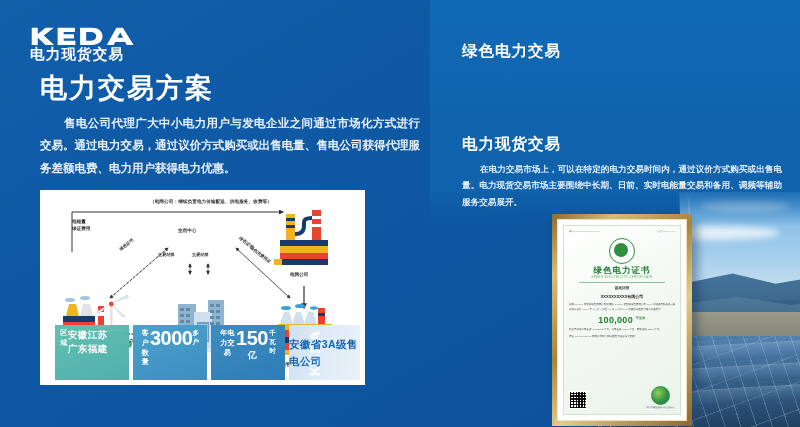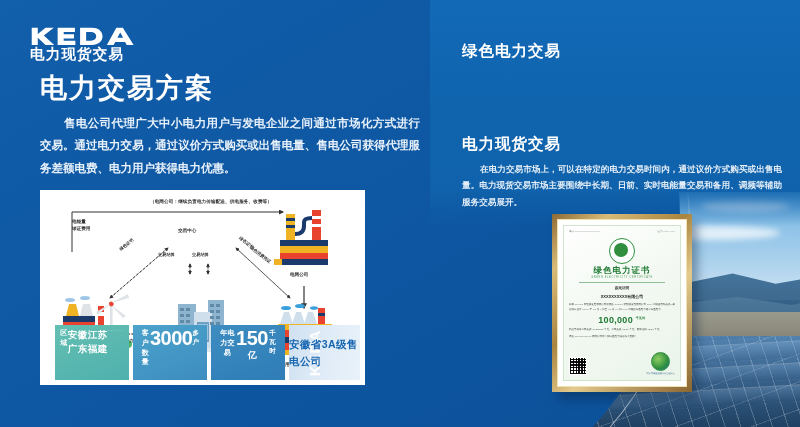--- a/index.html
+++ b/index.html
@@ -174,21 +174,21 @@
     margin:0 0 7px 0;line-height:1.2;
   }
   .sec-p{
     color:#e4eef8;font-size:8.6px;line-height:1.95;text-indent:18px;
     font-weight:600;text-align:justify;margin:0;
   }
   .sec1{top:42px;}
   .sec2{top:135px;}
 
   
-  .cert-wrap{position:absolute;left:552px;top:214px;width:140px;height:178px;}
+  .cert-wrap{position:absolute;left:552px;top:214px;width:140px;height:212px;}
   .cert-shadow{
     position:absolute;left:6px;top:8px;width:140px;height:178px;
     background:rgba(8,35,65,.38);filter:blur(5px);border-radius:2px;
   }
   .cert-frame{
     position:absolute;inset:0;
     background:linear-gradient(135deg,#8d6a35 0%,#d8bb78 18%,#a9843f 42%,#e3ca8d 62%,#8a6631 100%);
     padding:5px;box-sizing:border-box;
   }
   .cert-frame-in{

